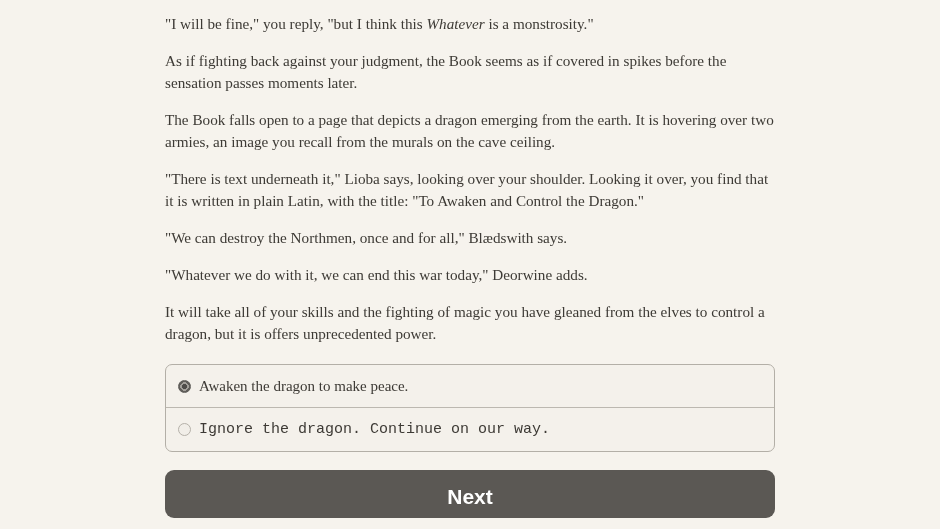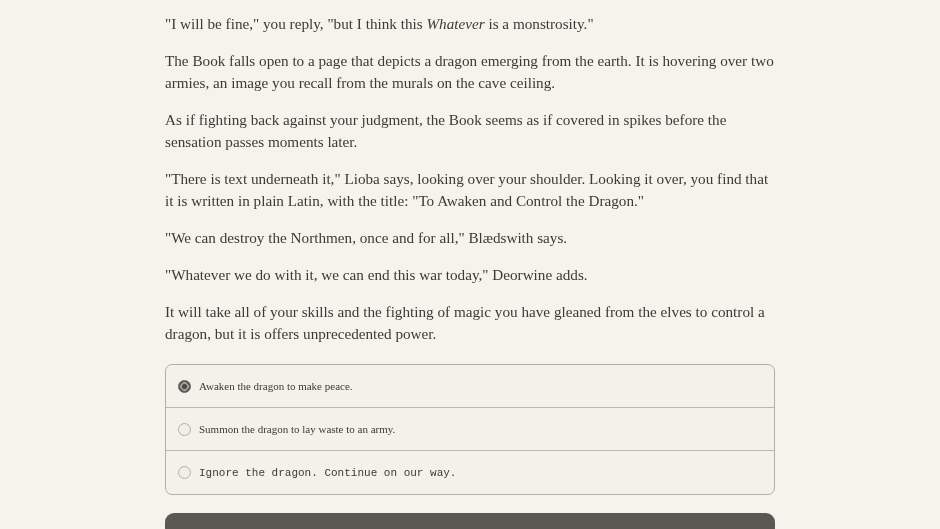--- a/index.html
+++ b/index.html
@@ -28,21 +28,21 @@
     background: #f4f1eb;
     overflow: hidden;
   }
   .choice-row {
     display: flex;
     align-items: center;
     padding: 10px 12px;
     min-height: 43px;
     border-bottom: 1px solid #bcb8b0;
     cursor: pointer;
-    font-size: 11px;
+    font-size: 15px;
     text-align: center;
   }
   .choice-row:last-child { border-bottom: none; font-family: Liberation Mono, monospace; }
   .radio {
     flex: 0 0 auto;
     width: 13px;
     height: 13px;
     margin-right: 8px;
     border-radius: 50%;
     border: 1px solid #b5b1a9;
@@ -72,35 +72,31 @@
     padding-top: 6px;
     cursor: pointer;
   }
 </style>
 </head>
 <body>
 
 <div class="content">
   <div id="paragraphs">
       <p class="story-para"><span>"I will be fine," you reply, "but I think this </span><em>Whatever</em><span> is a monstrosity."</span></p>
+      <p class="story-para"><span>As if fighting back against your judgment, the Book seems as if covered in spikes before the sensation passes moments later.</span></p>
       <p class="story-para"><span>The Book falls open to a page that depicts a dragon emerging from the earth. It is hovering over two armies, an image you recall from the murals on the cave ceiling.</span></p>
-      <p class="story-para"><span>As if fighting back against your judgment, the Book seems as if covered in spikes before the sensation passes moments later.</span></p>
       <p class="story-para"><span>"There is text underneath it," Lioba says, looking over your shoulder. Looking it over, you find that it is written in plain Latin, with the title: "To Awaken and Control the Dragon."</span></p>
       <p class="story-para"><span>"We can destroy the Northmen, once and for all," Blædswith says.</span></p>
       <p class="story-para"><span>"Whatever we do with it, we can end this war today," Deorwine adds.</span></p>
       <p class="story-para"><span>It will take all of your skills and the fighting of magic you have gleaned from the elves to control a dragon, but it is offers unprecedented power.</span></p>
     </div>
   <form id="choices" class="choices">
       <label class="choice-row">
     <span class="radio selected"></span>
     <span class="choice-label">Awaken the dragon to make peace.</span>
   </label>
       <label class="choice-row">
     <span class="radio"></span>
-    <span class="choice-label">Summon the dragon to lay waste to an army.</span>
-  </label>
-      <label class="choice-row">
-    <span class="radio"></span>
     <span class="choice-label">Ignore the dragon. Continue on our way.</span>
   </label>
     </form>
   <button type="button" class="next-btn">Next</button>
 </div>
 
 </body></html>

